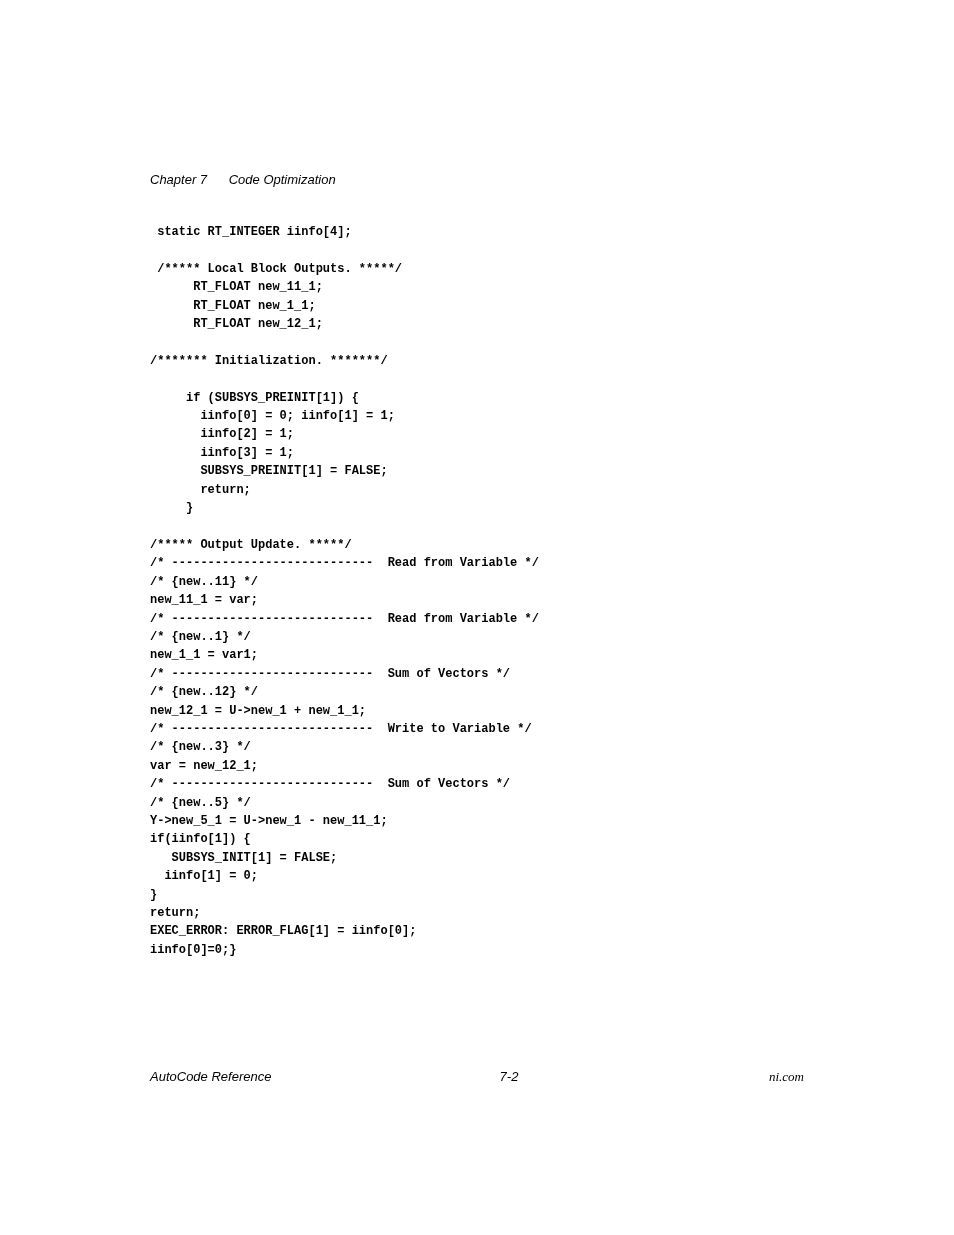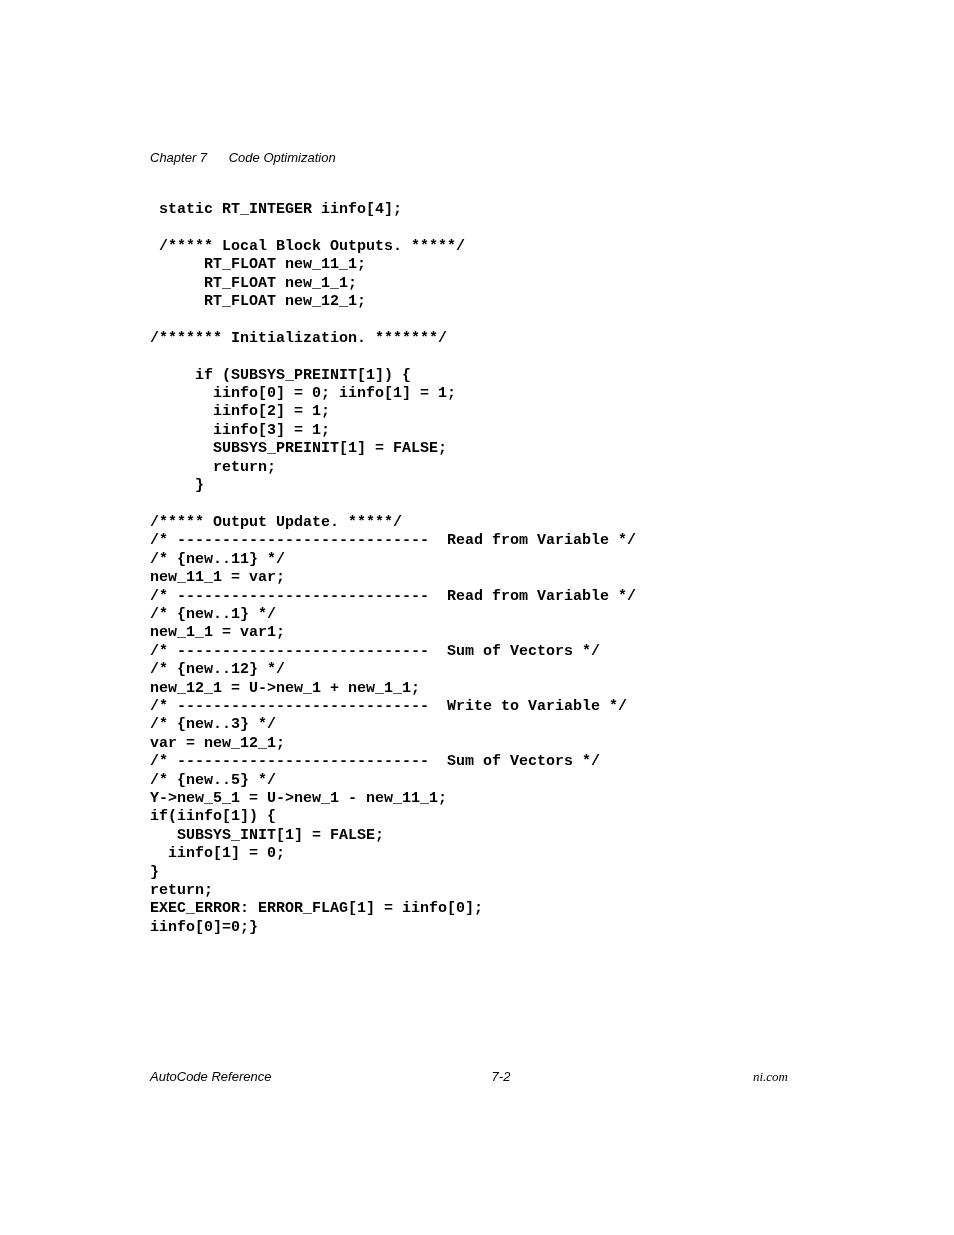--- a/index.html
+++ b/index.html
@@ -15,37 +15,38 @@
     padding: 150px 150px 0 150px;
     box-sizing: border-box;
     width: 954px;
   }
   .header {
     font-style: italic;
     font-size: 13px;
     font-family: Arial, Helvetica, sans-serif;
     margin-bottom: 36px;
     color: #000;
+    margin-top: 22px;
   }
   .header .chapnum {
     margin-right: 18px;
   }
   .code {
     font-family: "Courier New", Courier, monospace;
     font-weight: bold;
-    font-size: 15px;
+    font-size: 12px;
     line-height: 18.4px;
     white-space: pre;
     color: #000;
   }
   .footer {
     position: absolute;
     bottom: 150px;
     left: 150px;
-    right: 166px;
+    right: 150px;
     font-style: italic;
     font-size: 13px;
     font-family: Arial, Helvetica, sans-serif;
     color: #000;
   }
   .footer-left { float: left; }
   .footer-center { position: absolute; left: 50%; transform: translateX(-50%); margin-left: 32px; }
   .footer-right { float: right; font-family: Liberation Serif, serif; }
 </style>
 </head>

